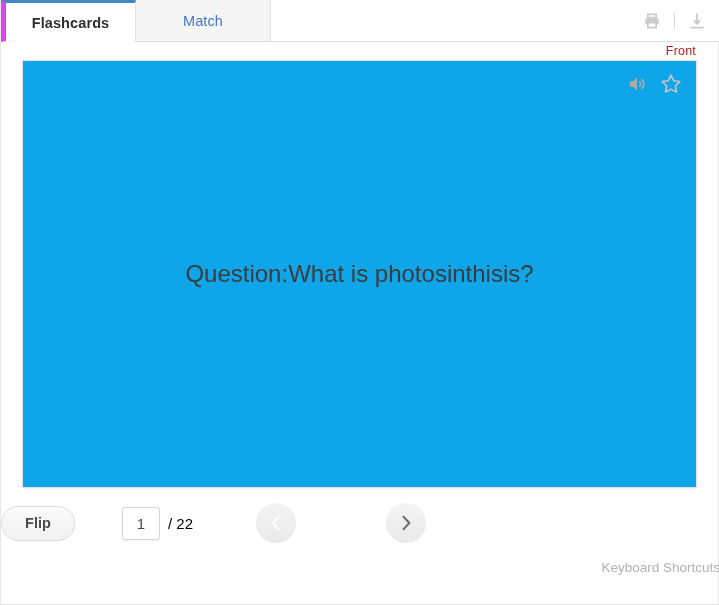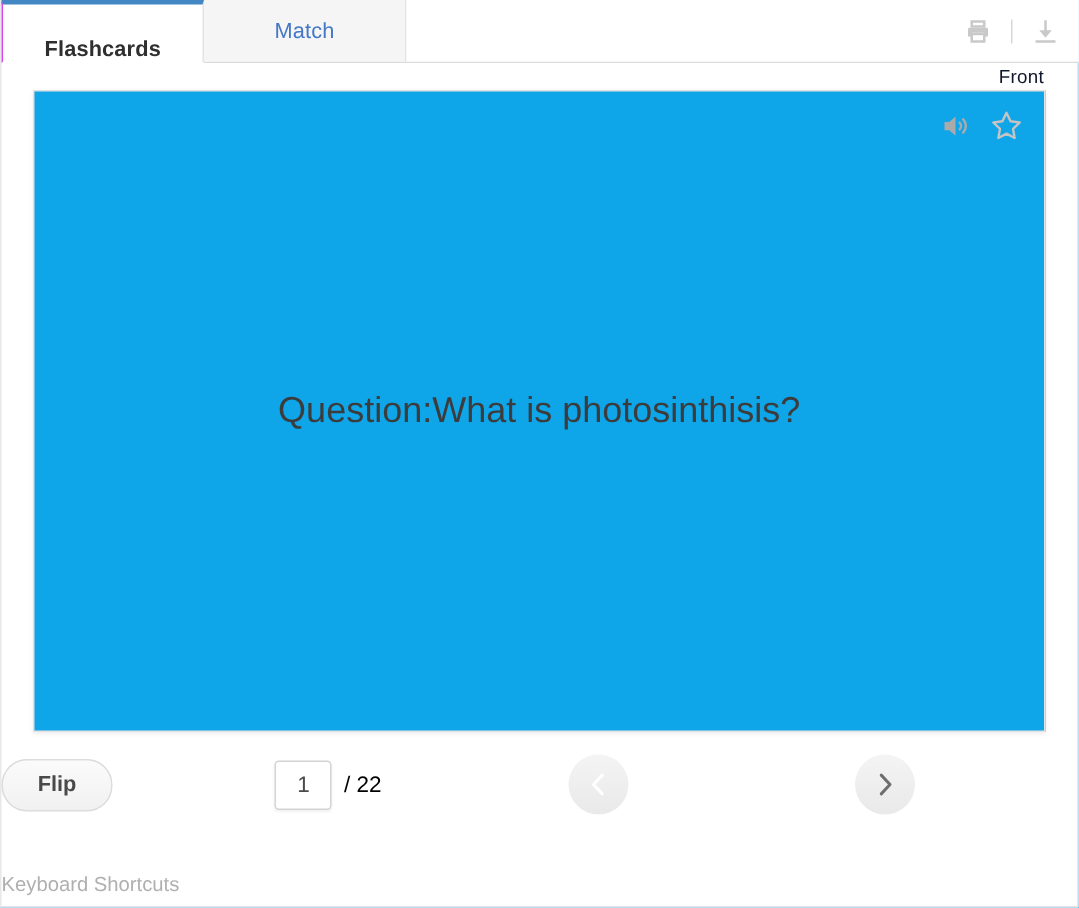--- a/index.html
+++ b/index.html
@@ -49,22 +49,21 @@
     display: flex;
     align-items: center;
     justify-content: center;
     font-size: 14.5px;
     color: #4477c8;
     cursor: pointer;
     letter-spacing: 0.1px;
     user-select: none;
   }
   .tab:first-child {
-    border-left: 1px solid #d946ef;
-    align-items: flex-end;
+    border-left: 5px solid #d946ef;
   }
   .tab.active {
     background: #ffffff;
     color: #2f2f2f;
     font-weight: bold;
     border-top: 3px solid #4286c4;
     border-bottom: 1px solid #ffffff;
     height: 42px;
     align-self: flex-start;
     padding-top: 1px;
@@ -98,21 +97,21 @@
     background: #d8d8d8;
     margin: 0 7px;
   }
 
   
   #front-label {
     position: absolute;
     right: 22px;
     top: 44px;
     font-size: 12.5px;
-    color: #0f172a;
+    color: #b91c1c;
     letter-spacing: 0.2px;
   }
 
   
   #card {
     position: absolute;
     left: 21px;
     top: 60px;
     width: 675px;
     height: 428px;
@@ -156,21 +155,21 @@
 
   
   #controls {
     position: absolute;
     left: 0;
     top: 498px;
     width: 609px;
     height: 50px;
     display: flex;
     align-items: center;
-    justify-content: space-between;
+    justify-content: flex-start;
   }
   #flip-btn {
     width: 72px;
     height: 33px;
     border-radius: 17px;
     background: linear-gradient(#fbfbfb, #f1f1f1);
     border: 1px solid #dcdcdc;
     color: #4a4a4a;
     font-size: 14.5px;
     font-weight: bold;
@@ -214,25 +213,24 @@
     cursor: pointer;
   }
   #prev-btn { margin-left: 63px; }
   #next-btn { margin-left: 90px; }
 
   #keyboard-shortcuts {
     position: absolute;
     left: 0;
     top: 560px;
     width: 719px;
-    text-align: left;
+    text-align: right;
     font-size: 13.5px;
     color: #b0b0b0;
     cursor: pointer;
-    margin-top: 22px;
   }
 </style>
 </head>
 <body>
 
 <div id="page">
 
   <div id="tabbar">
     <div class="tab active">
       <span>Flashcards</span>

